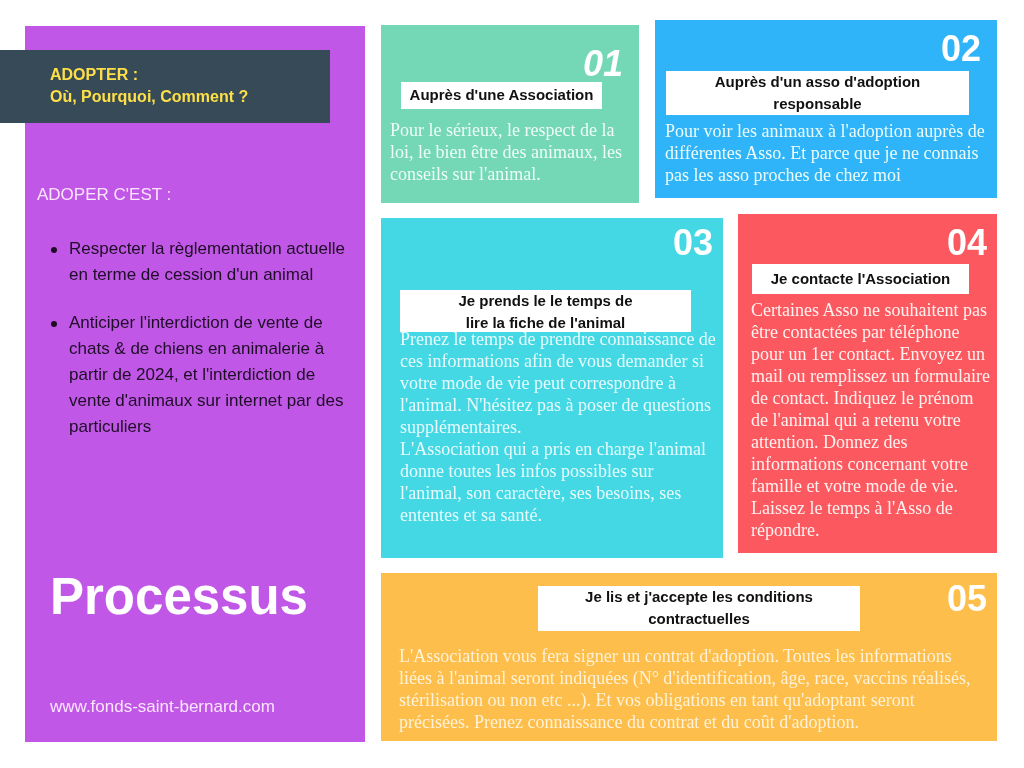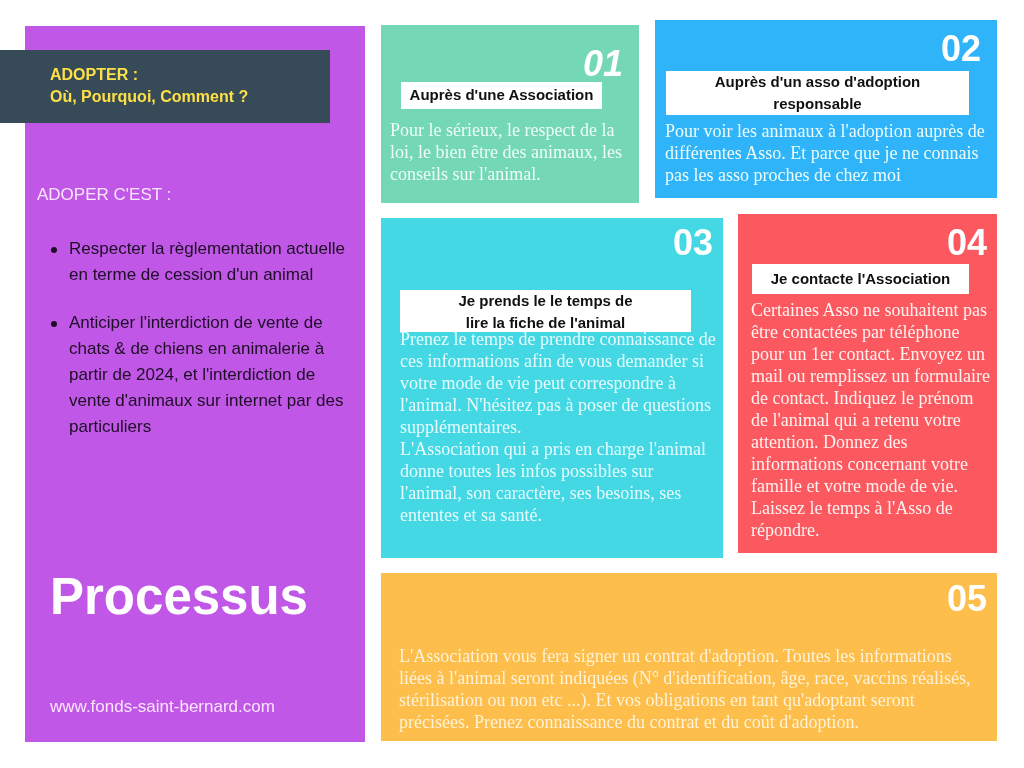--- a/index.html
+++ b/index.html
@@ -75,14 +75,15 @@
 </div>
 
 <div class="card c4">
   <div class="num" style="right:10px; top:8px;">04</div>
   <div class="label" style="left:14px; top:50px; width:217px; height:30px; padding-top:4px;">Je contacte l'Association</div>
   <div class="body" style="left:13px; top:85px; width:240px;">Certaines Asso ne souhaitent pas être contactées par téléphone pour un 1er contact. Envoyez un mail ou remplissez un formulaire de contact. Indiquez le prénom de l'animal qui a retenu votre attention. Donnez des informations concernant votre famille et votre mode de vie. Laissez le temps à l'Asso de  répondre.</div>
 </div>
 
 <div class="card c5">
   <div class="num" style="right:10px; top:5px;">05</div>
+  <div class="label" style="left:157px; top:13px; width:322px; height:45px; padding:0 40px;">Je lis et j'accepte les conditions contractuelles</div>
   <div class="body" style="left:18px; top:72px; width:590px;">L'Association vous fera signer un contrat d'adoption. Toutes les informations liées à l'animal seront indiquées (N° d'identification, âge, race, vaccins réalisés, stérilisation ou non etc ...). Et  vos obligations en tant qu'adoptant seront précisées. Prenez connaissance du contrat et du coût d'adoption.</div>
 </div>
 
 </body></html>

